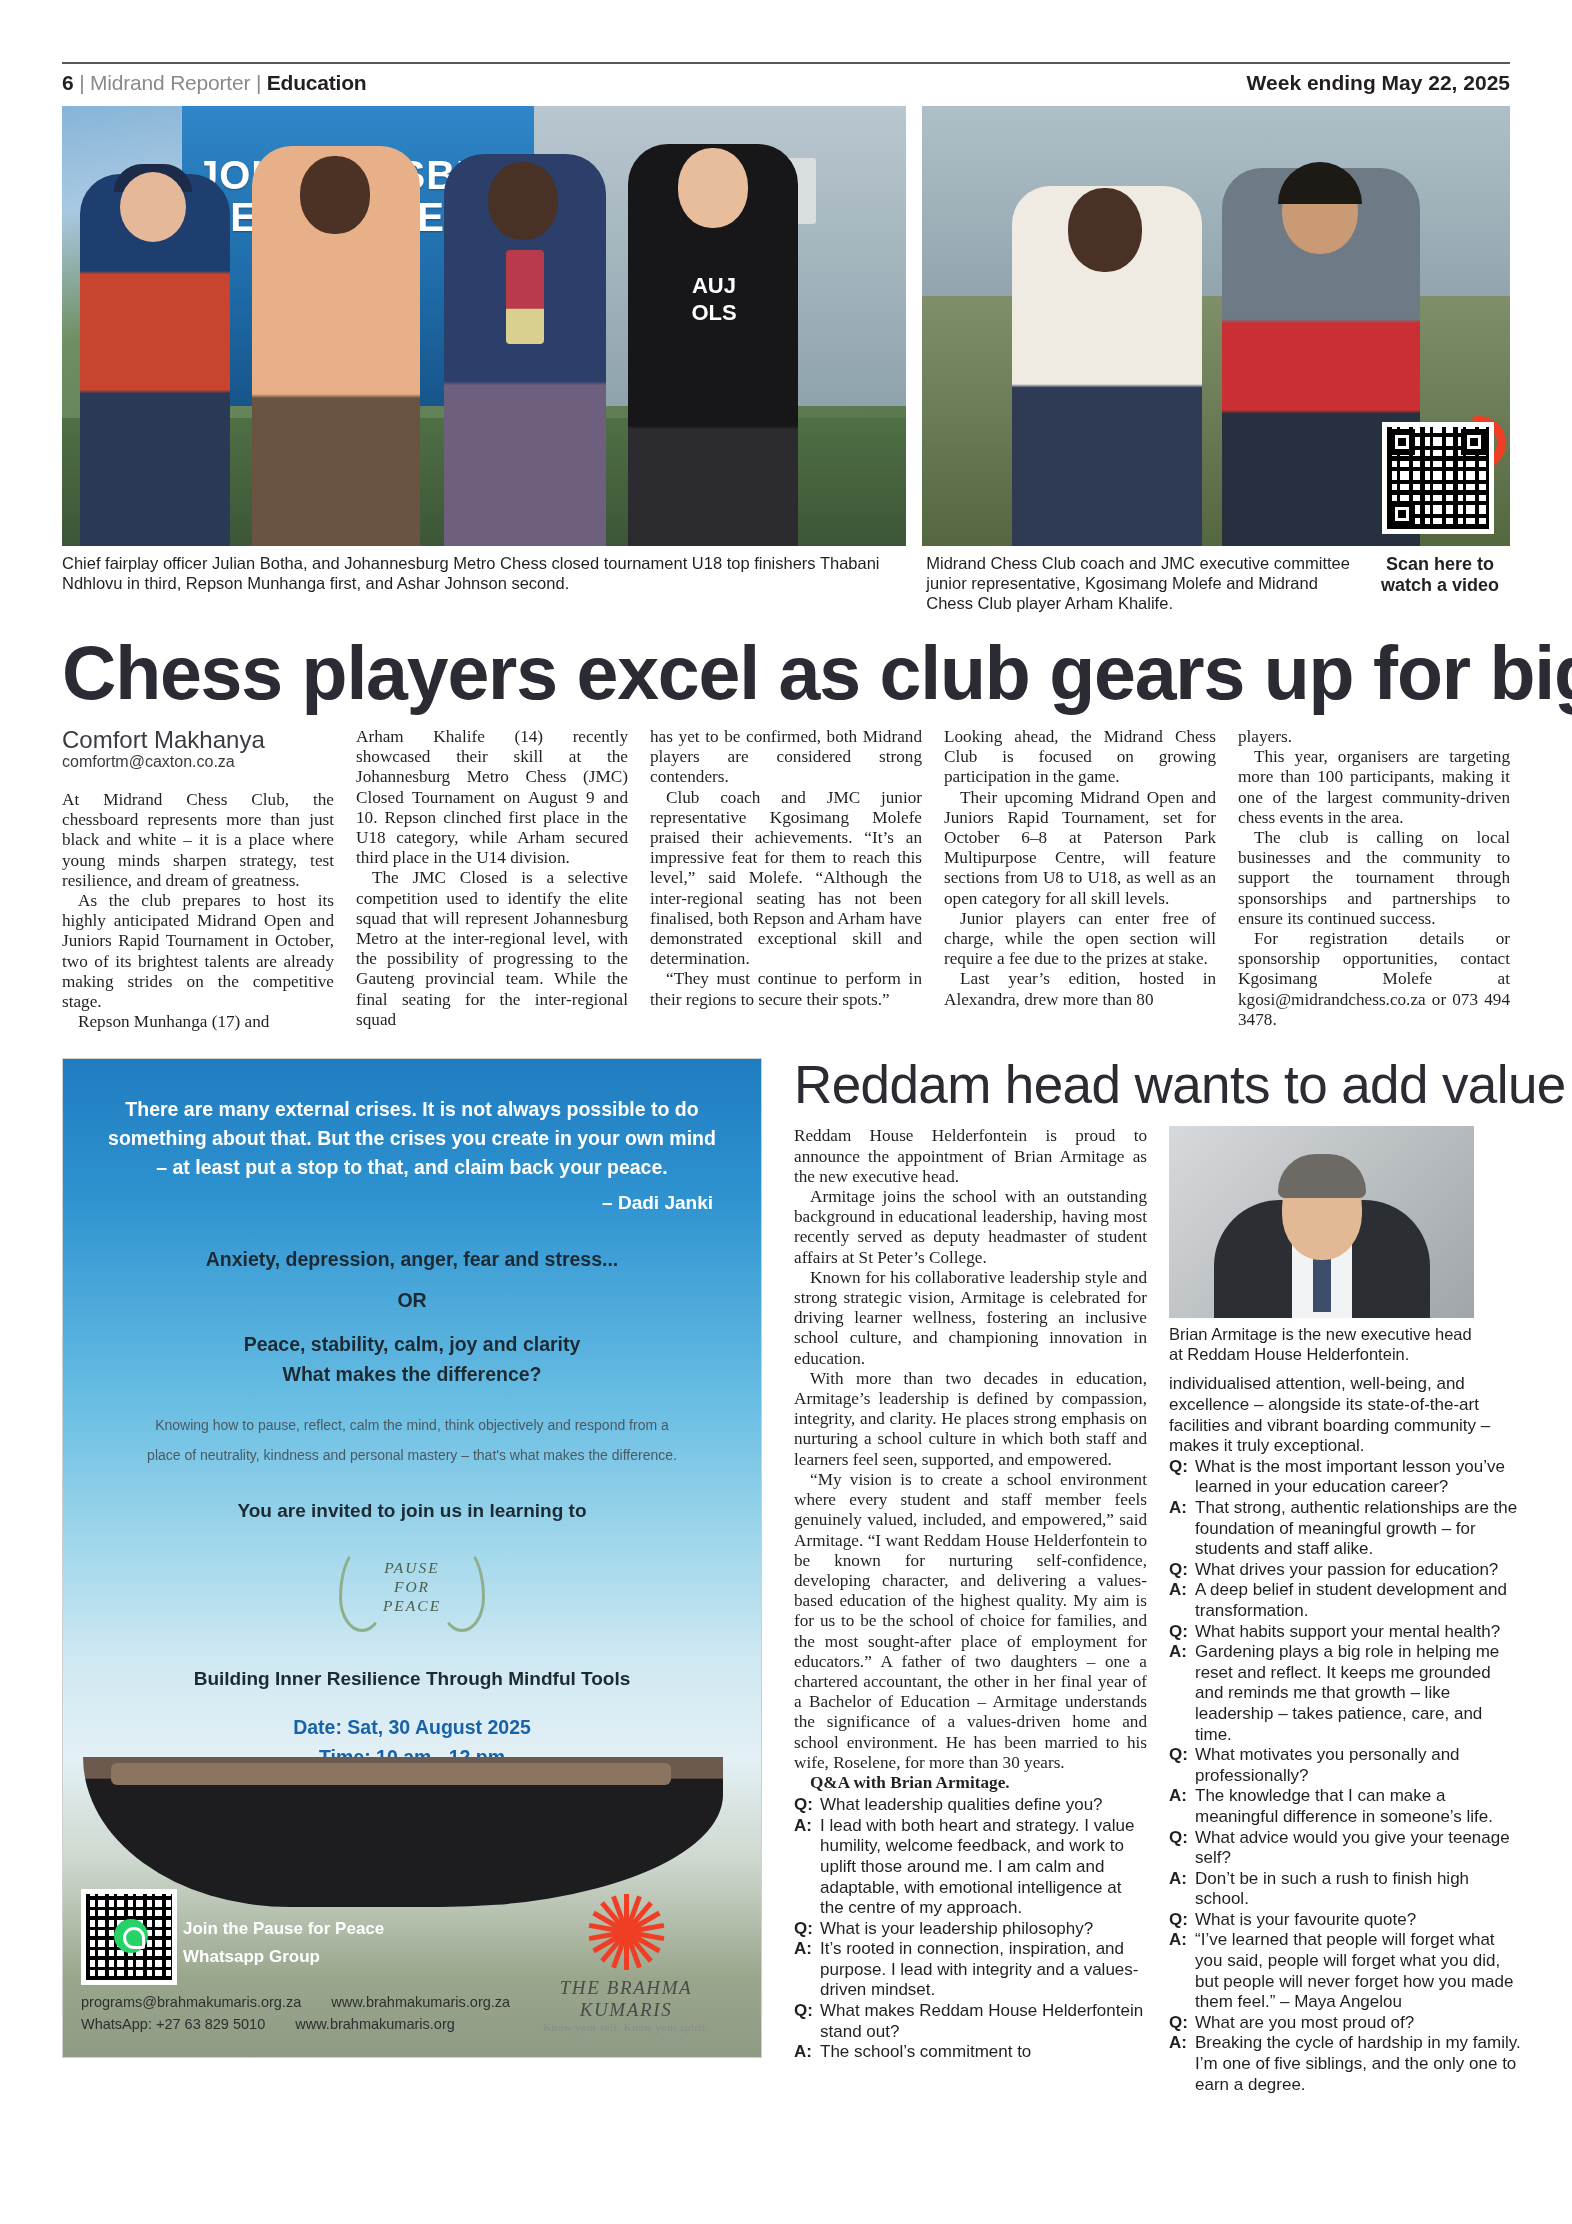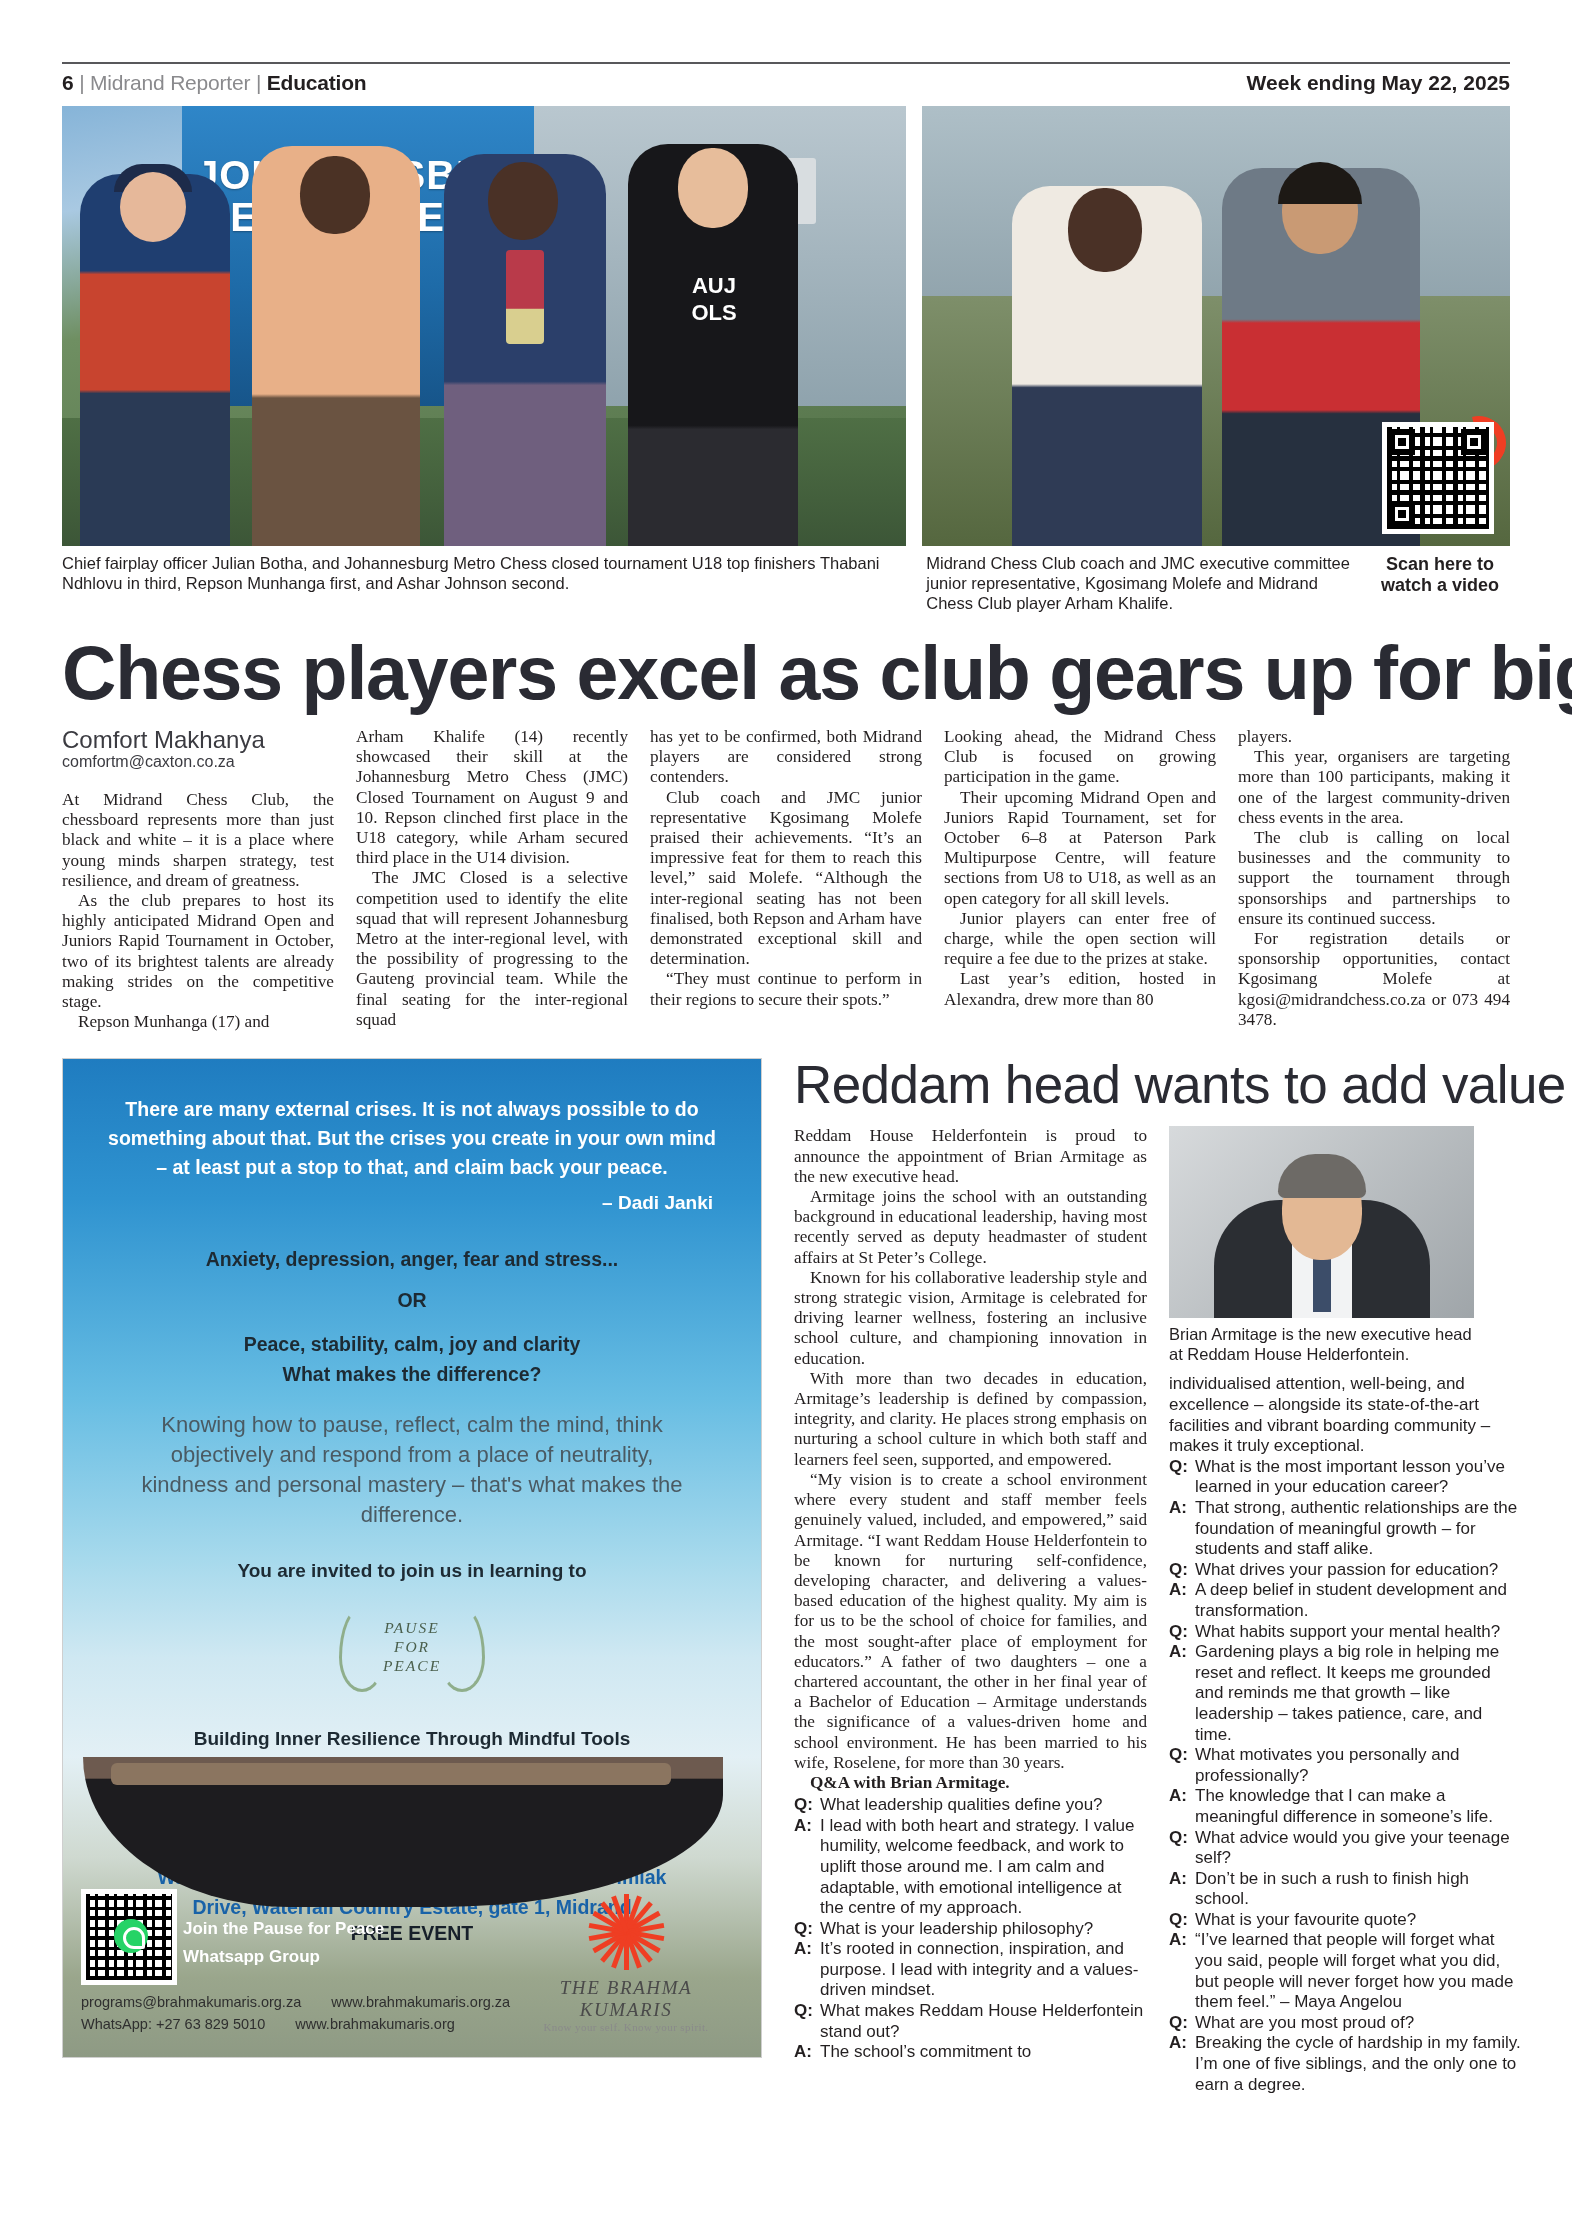--- a/index.html
+++ b/index.html
@@ -148,21 +148,21 @@
                #cfe8f2 60%,#e3f0f5 70%,#cfd9d0 80%,#9aa68c 92%,#8e9a84 100%);
     border:1px solid #cfcfcf;
   }
   .ad-quote { color:#ffffff; font-weight:bold; font-size:19.5px; line-height:29px;
      text-align:center; padding:36px 40px 0 40px; }
   .ad-attr { color:#ffffff; font-weight:bold; font-size:19px; text-align:right;
      padding:10px 48px 0 0; }
   .ad-h1 { text-align:center; font-weight:bold; font-size:19.5px; color:#1d2a33; margin-top:34px; }
   .ad-or { text-align:center; font-weight:bold; font-size:19.5px; color:#1d2a33; margin-top:18px; }
   .ad-h2 { text-align:center; font-weight:bold; font-size:19.5px; color:#1d2a33; margin-top:18px; line-height:28px;}
-  .ad-p  { text-align:center; font-size:22px; color:#4a5a63; line-height:30px; margin-top:22px; padding:0 78px;}
+  .ad-p  { text-align:center; font-size:14px; color:#4a5a63; line-height:30px; margin-top:22px; padding:0 78px;}
   .ad-invite { text-align:center; font-weight:bold; font-size:19px; color:#1d2a33; margin-top:30px; }
   .ad-logo { text-align:center; margin-top:20px; }
   .ad-logo .ring { display:inline-block; width:150px; height:96px; position:relative; }
   .ad-logo .txt { position:absolute; left:0; right:0; top:16px; font-size:15.5px;
      letter-spacing:2px; color:#4a5f4c; line-height:19px; font-family:"Liberation Serif",serif;font-style:italic; }
   .leafL, .leafR { position:absolute; top:4px; width:46px; height:86px;
      border:3px solid #8fae8b; border-radius:50% 50% 50% 50% / 60% 60% 40% 40%;
      border-right-color:transparent; border-top-color:transparent; }
   .leafL { left:2px; }
   .leafR { right:2px; transform:scaleX(-1); }

